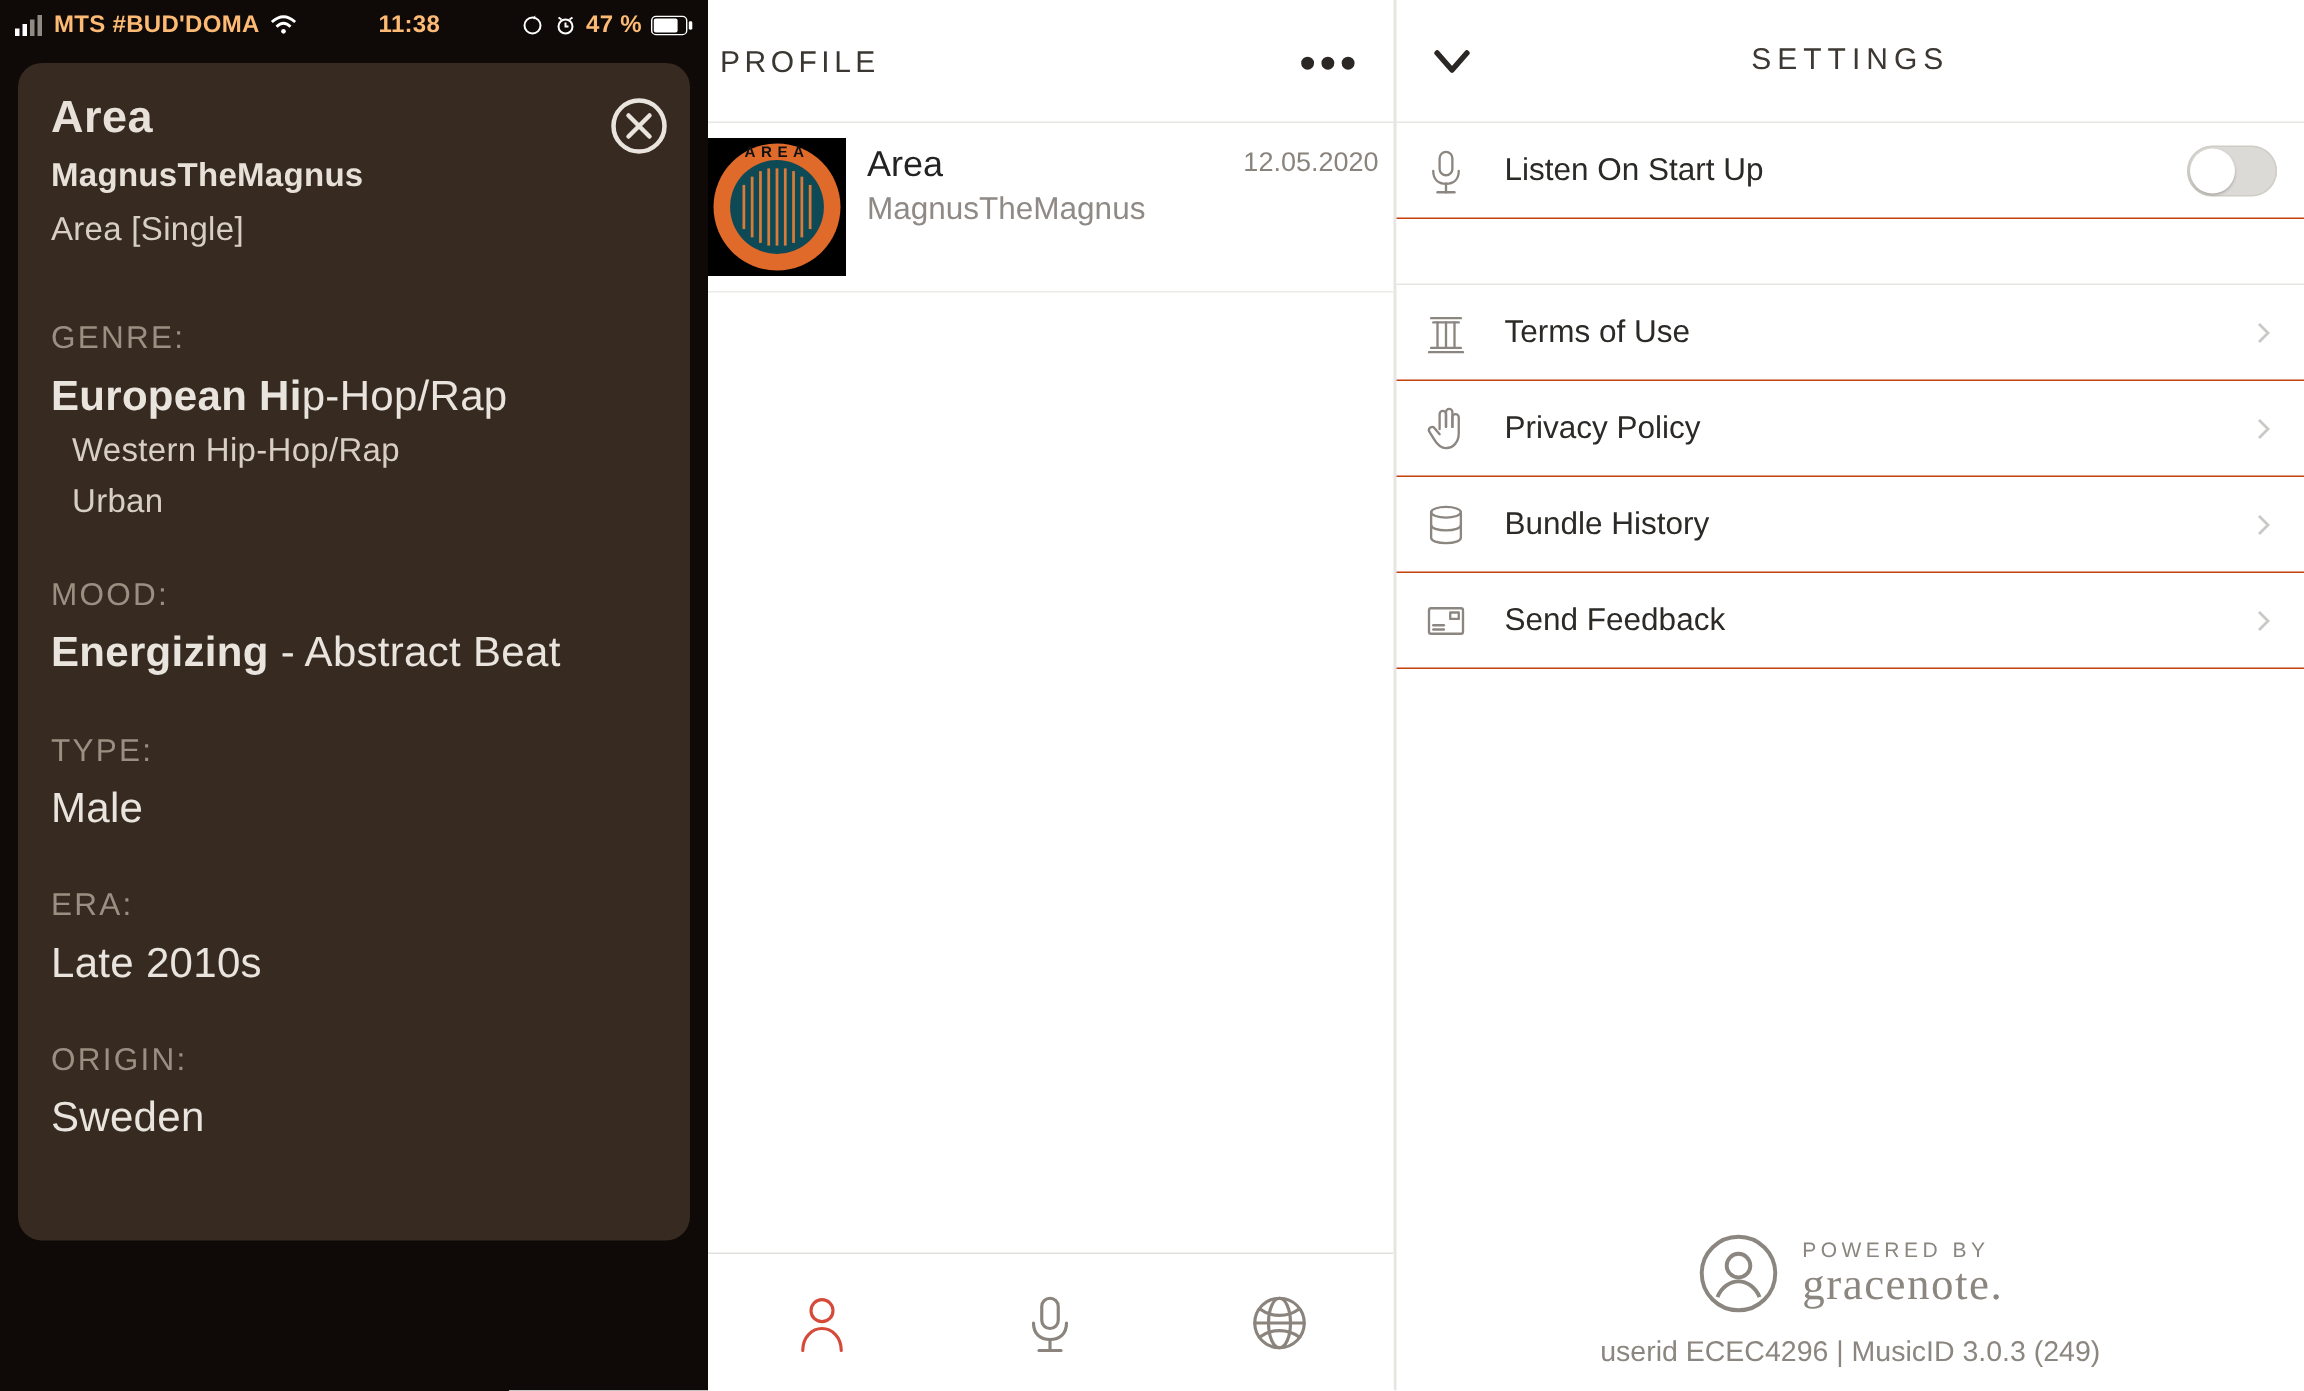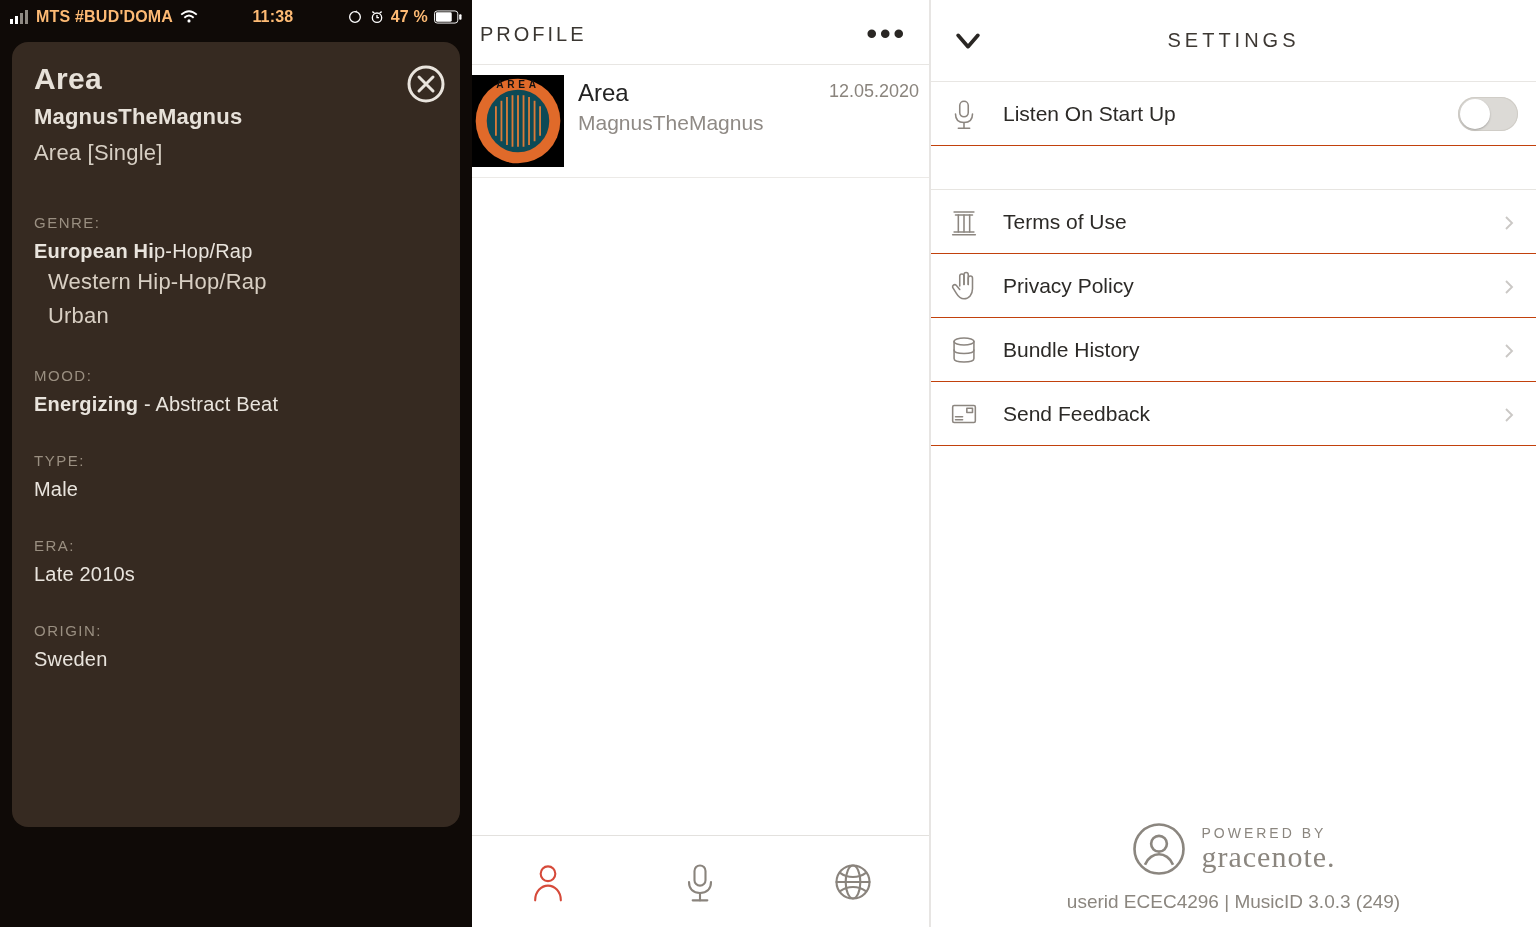--- a/index.html
+++ b/index.html
@@ -38,41 +38,41 @@
   .card .artist { font-size: 22px; font-weight: 700; margin-bottom: 10px; }
   .card .album  { font-size: 22px; font-weight: 400; color: #d7cfc4; margin-bottom: 48px; }
   .card .close {
     position: absolute; right: 14px; top: 22px;
     width: 40px; height: 40px; cursor: pointer;
   }
   .card .close svg { width: 40px; height: 40px; }
 
   .section { margin-bottom: 34px; }
   .section .label {
-    font-size: 15px; letter-spacing: 1.5px; color: #9a8f81; margin-bottom: 6px;
+    font-size: 21px; letter-spacing: 1.5px; color: #9a8f81; margin-bottom: 6px;
   }
   .section .primary {
-    font-size: 20px; color: #e9e4dd; line-height: 1.4;
+    font-size: 28px; color: #e9e4dd; line-height: 1.4;
   }
   .section .primary b { font-weight: 800; }
   .section .secondary {
     font-size: 22px; color: #d8cfc3; line-height: 1.55; padding-left: 14px;
   }
 
   
   .mid {
     width: 458px; height: 100%;
     background: #ffffff;
     color: #222;
     border-right: 1px solid #e7e5e3;
     display: flex; flex-direction: column;
     position: relative;
   }
   .mid .topbar {
-    height: 65px; display: flex; align-items: center; justify-content: space-between;
+    height: 82px; display: flex; align-items: center; justify-content: space-between;
     padding: 22px 18px 18px 8px;
     border-bottom: 1px solid #e8e6e3;
   }
   .mid .topbar .title {
     font-size: 20px; letter-spacing: 3px; color: #3a3631; font-weight: 500;
   }
   .mid .row {
     display: flex; gap: 14px; padding: 10px 10px 10px 0px;
     border-bottom: 1px solid #eceae7;
   }

